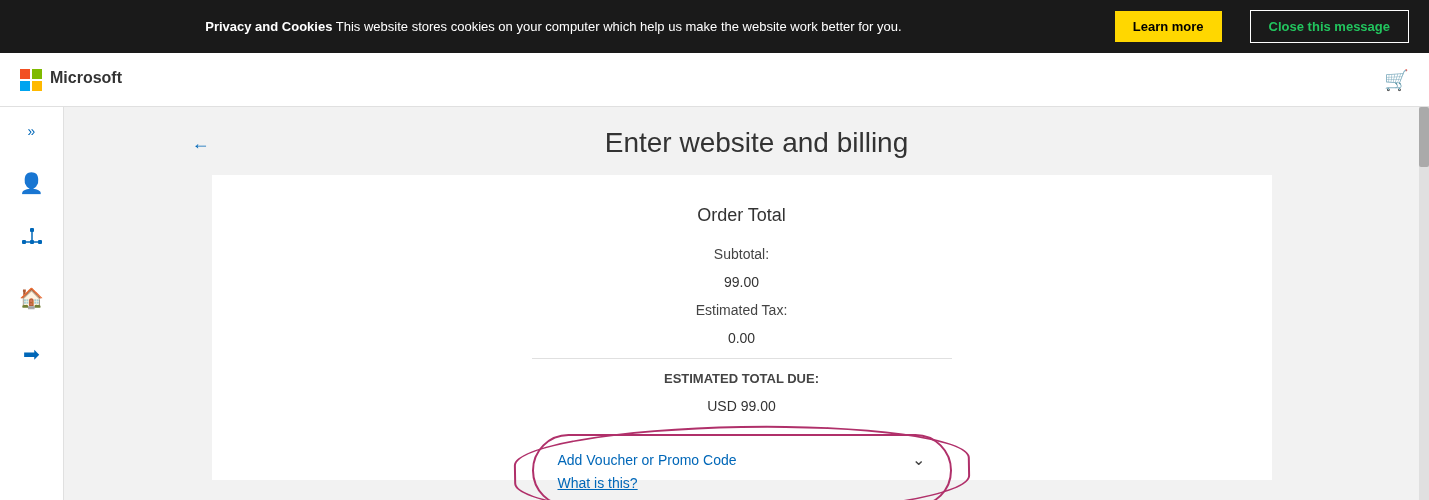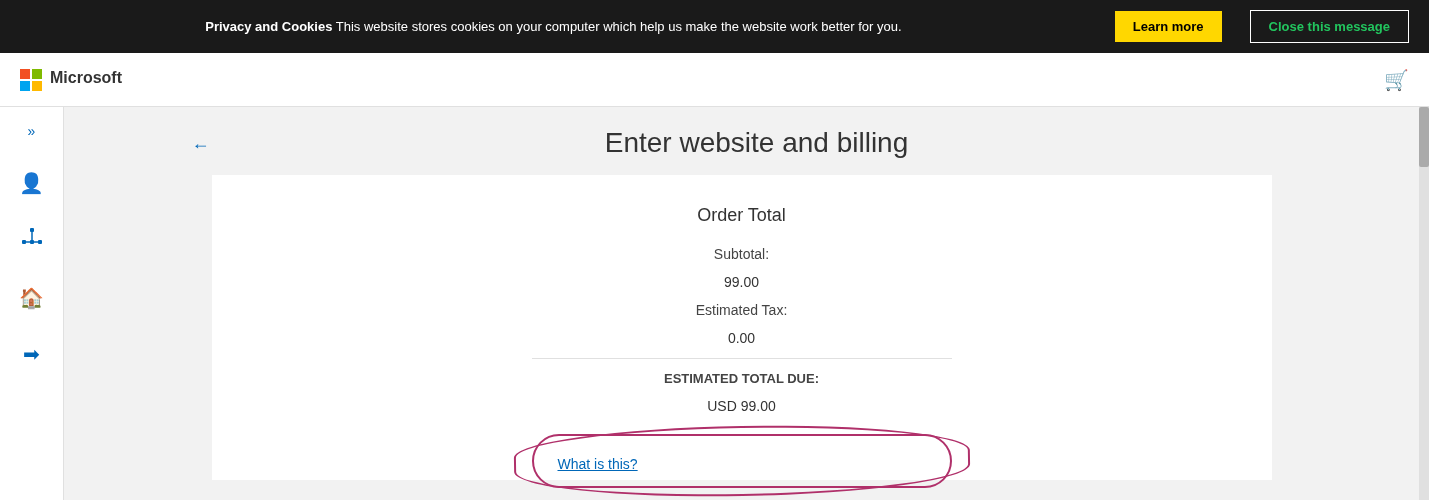--- a/index.html
+++ b/index.html
@@ -311,20 +311,24 @@
       </div>
 
       <div class="order-line total-line">
         <span class="label">ESTIMATED TOTAL DUE:</span>
         <span class="amount">USD 99.00</span>
       </div>
 
       <div class="voucher-section">
         <div class="voucher-oval"></div>
         <div class="voucher-box">
+          <div class="voucher-row">
+            <a class="voucher-link">Add Voucher or Promo Code</a>
+            <span class="chevron-down">⌄</span>
+          </div>
           <a class="voucher-what">What is this?</a>
         </div>
       </div>
     </div>
   </div>
 
   <div class="scrollbar">
     <div class="scrollbar-thumb"></div>
   </div>
 </div>

